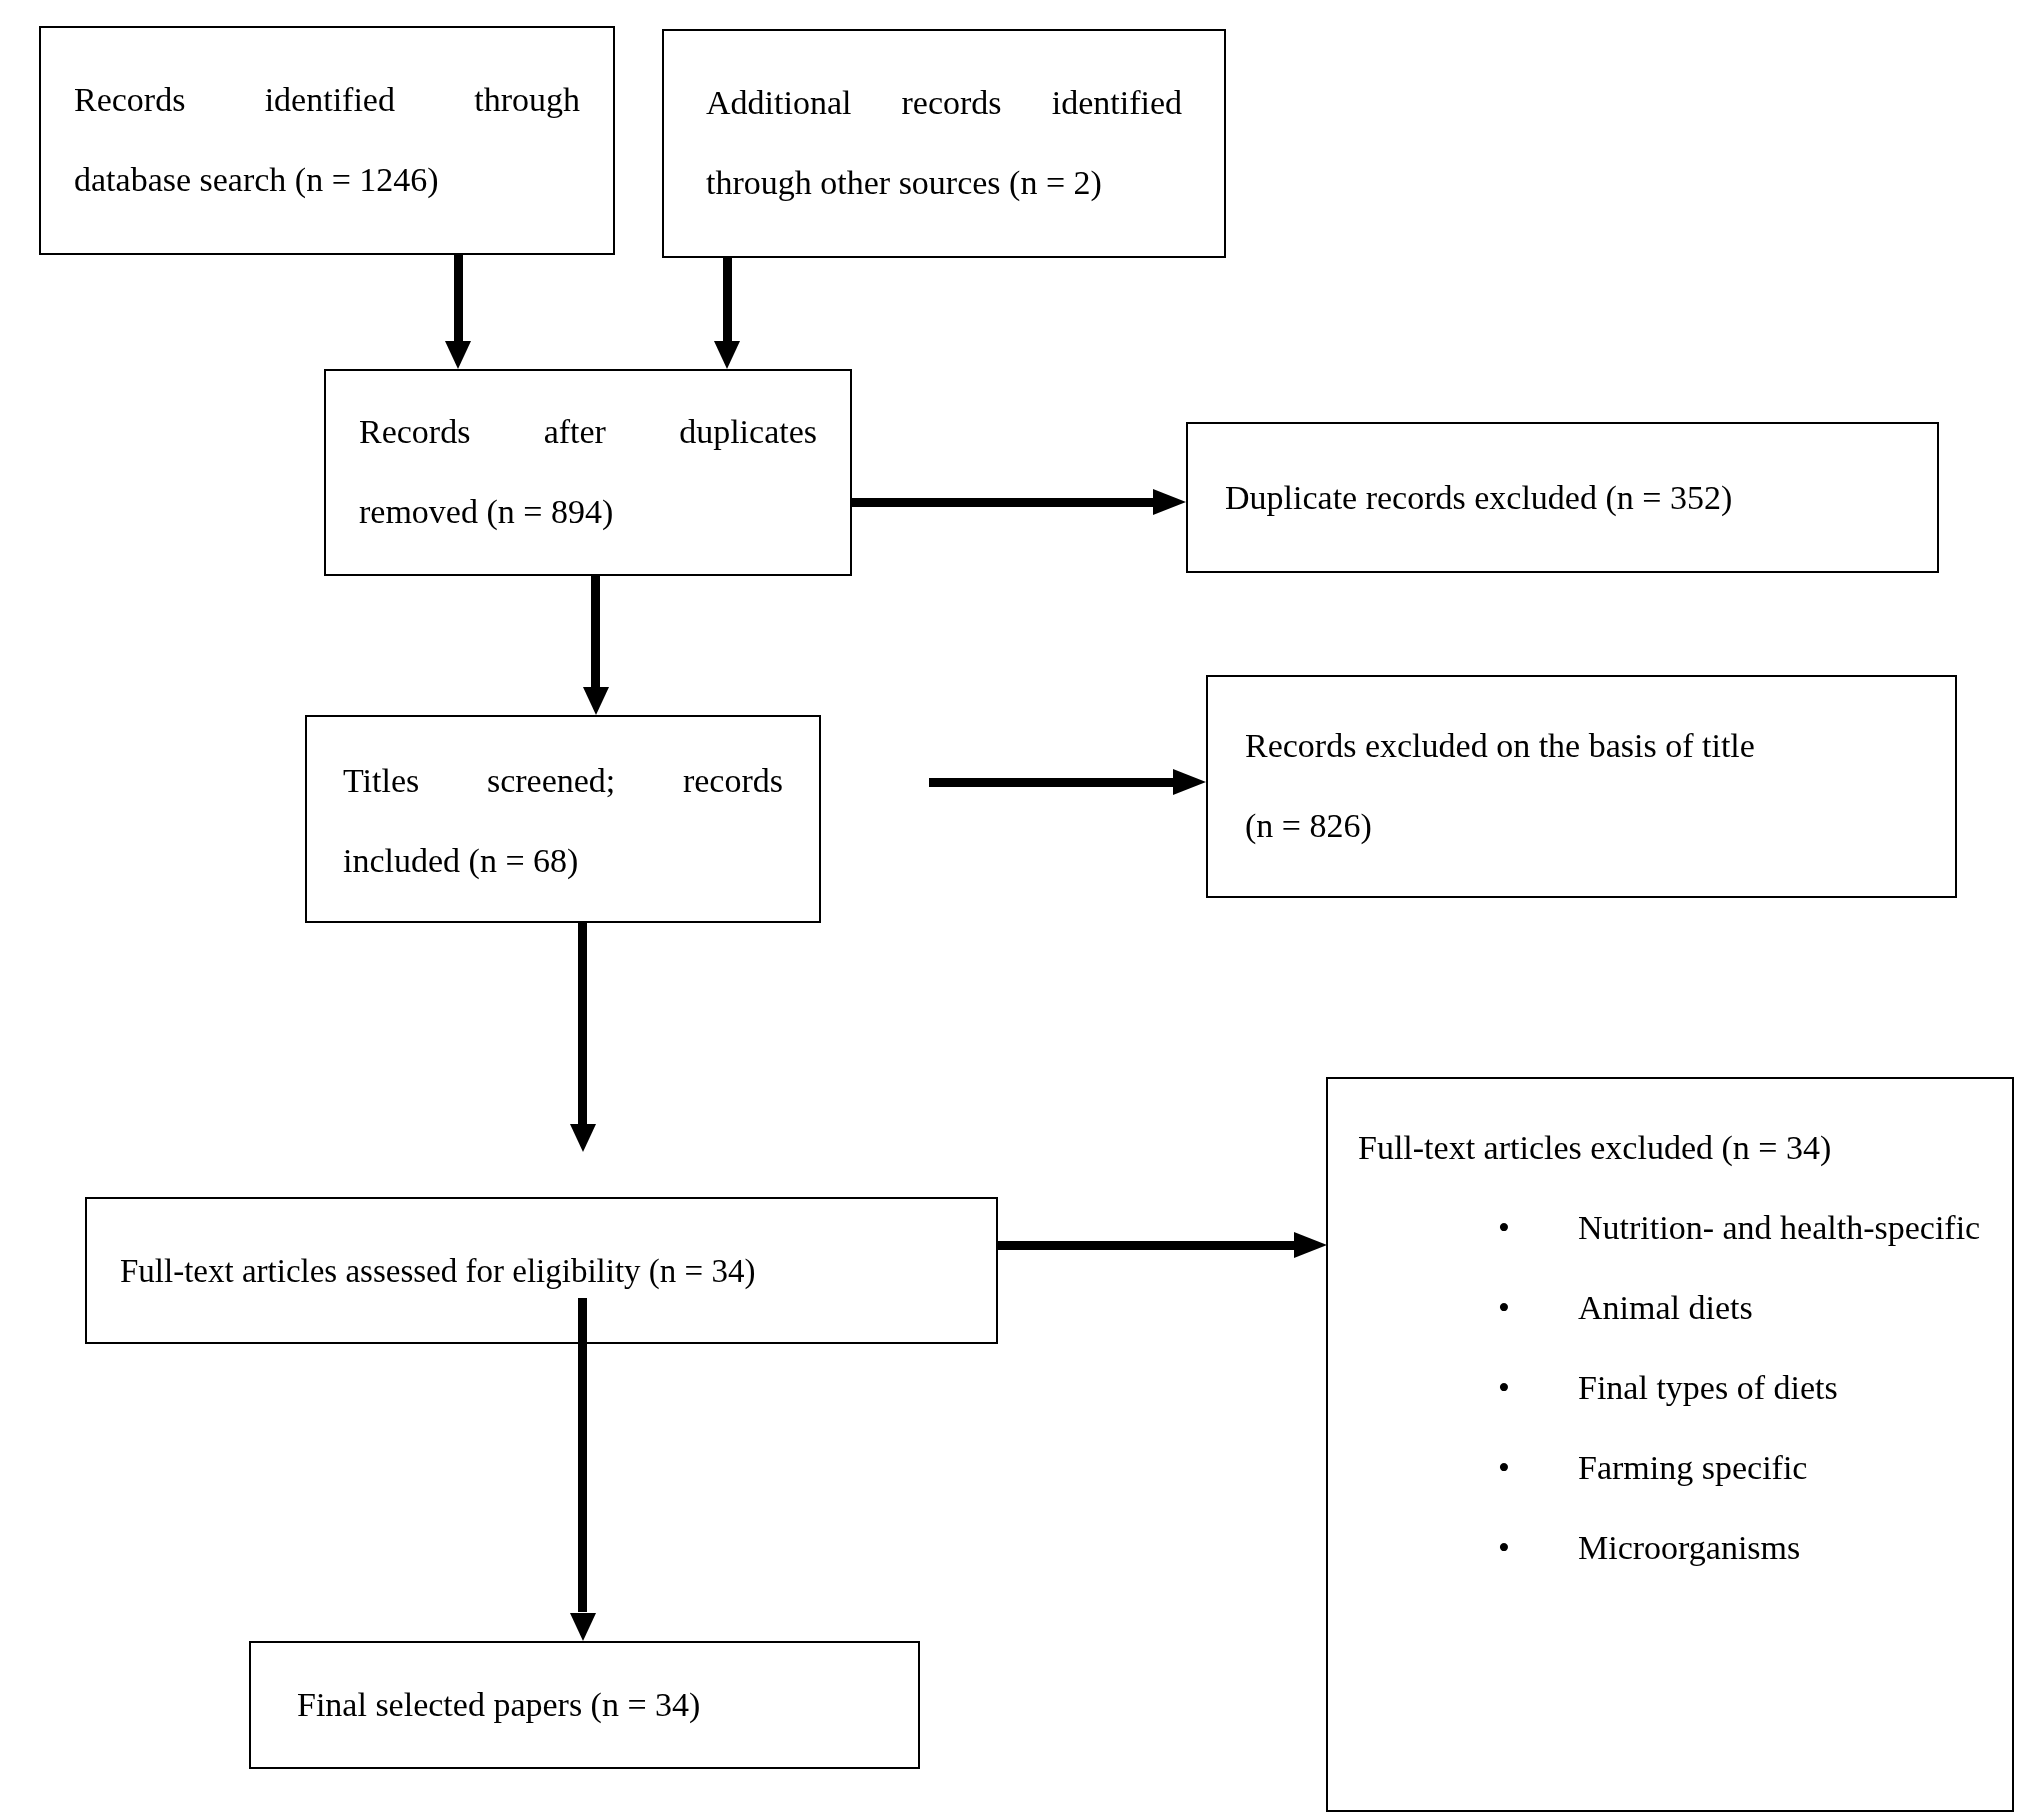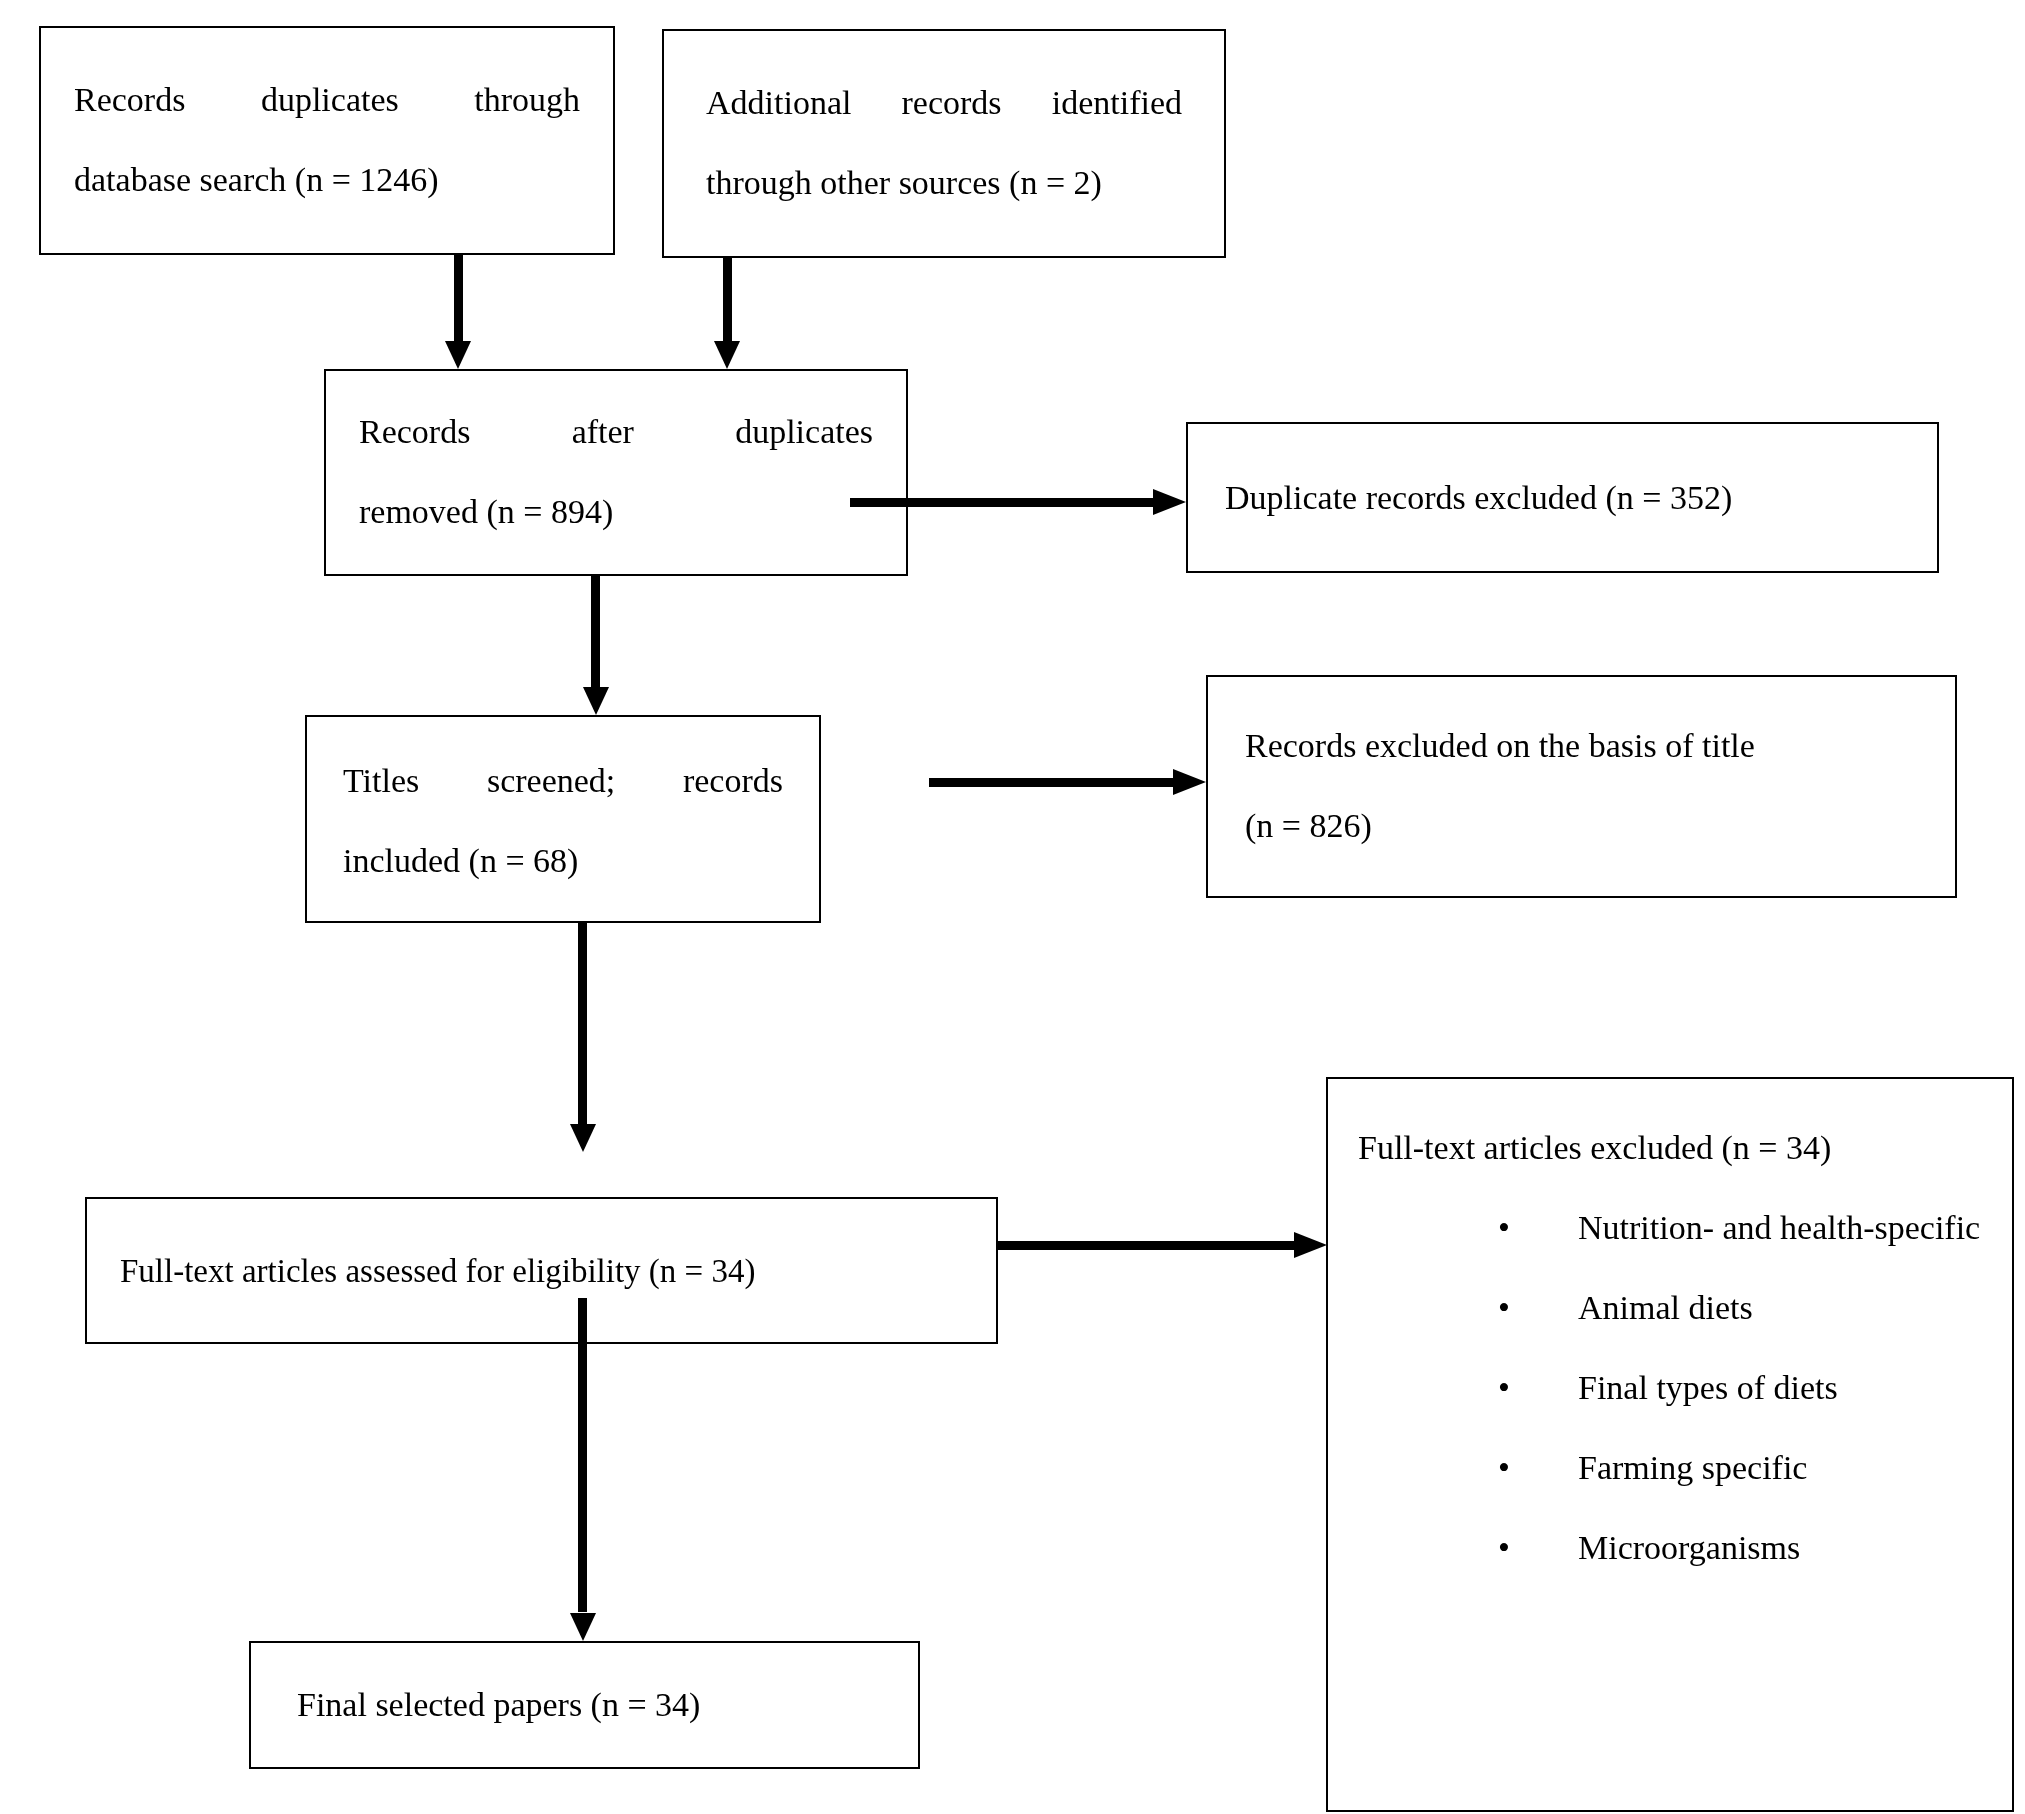--- a/index.html
+++ b/index.html
@@ -79,36 +79,36 @@
     content: "\2022";
     position: absolute;
     left: 0;
     top: 0;
   }
 </style>
 </head>
 <body>
 
 <div class="box" style="left:39px; top:26px; width:576px; height:229px; padding:32px 33px 0 33px;">
-  <div class="jline">Records duplicates through</div>
+  <div class="jline">Records identified through</div>
   <div class="line">database search (n = 1246)</div>
 </div>
 
 <div class="box" style="left:662px; top:29px; width:564px; height:229px; padding:32px 42px 0 42px;">
   <div class="jline">Additional records identified</div>
   <div class="line">through other sources (n = 2)</div>
 </div>
 
 <div class="shaft-v" style="left:454px; top:254px; height:87px;"></div>
 <div class="head-down" style="left:445px; top:341px;"></div>
 
 <div class="shaft-v" style="left:723px; top:257px; height:84px;"></div>
 <div class="head-down" style="left:714px; top:341px;"></div>
 
-<div class="box" style="left:324px; top:369px; width:584px; height:207px; padding:21.4px 33px 0 33px;">
+<div class="box" style="left:324px; top:369px; width:528px; height:207px; padding:21.4px 33px 0 33px;">
   <div class="jline">Records after duplicates</div>
   <div class="line">removed (n = 894)</div>
 </div>
 
 <div class="shaft-h" style="left:850px; top:498px; width:304px;"></div>
 <div class="head-right" style="left:1153px; top:489px;"></div>
 
 <div class="box vcenter nowrap" style="left:1186px; top:422px; width:753px; height:151px; padding:0 18px 0 37px;">
   <div class="line">Duplicate records excluded (n = 352)</div>
 </div>

